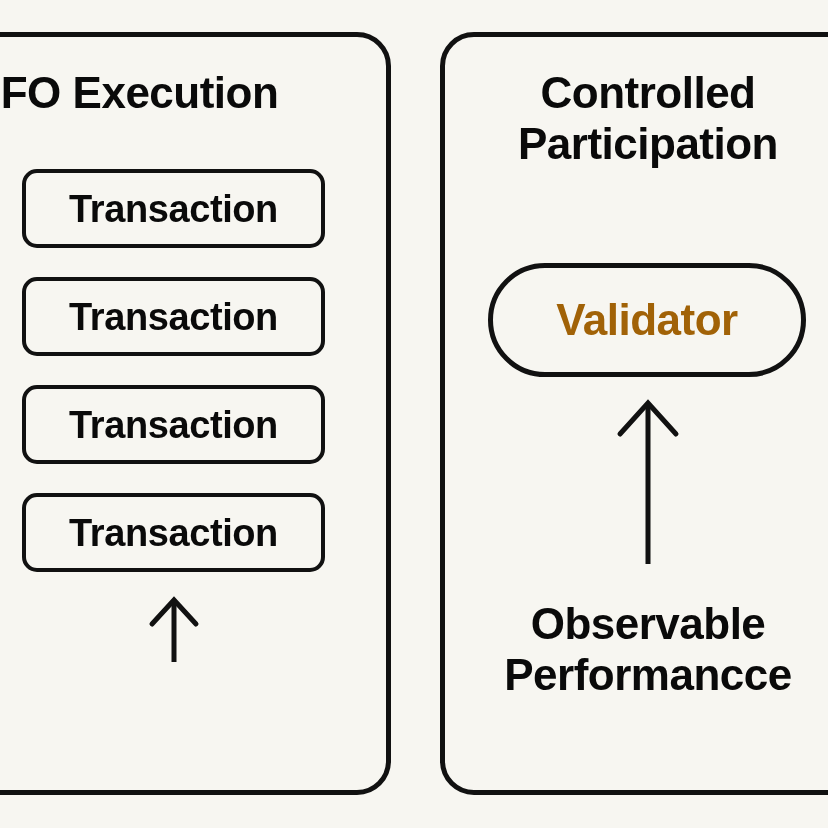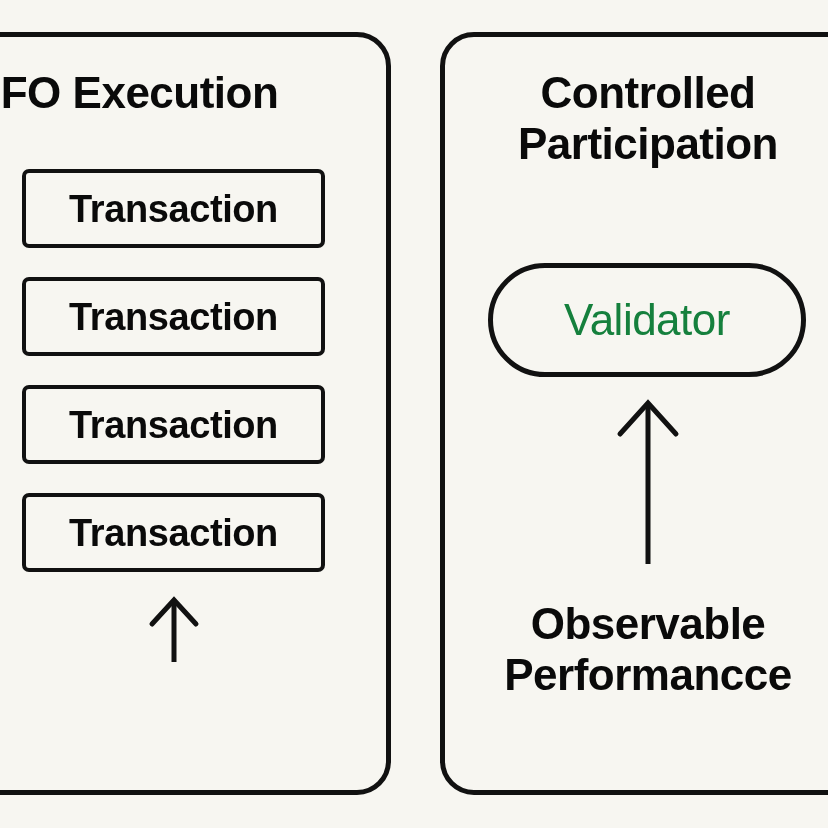--- a/index.html
+++ b/index.html
@@ -72,21 +72,21 @@
     position: absolute;
     left: 22px;
     top: 169px;
     width: 303px;
   }
   .tx-box {
     box-sizing: border-box;
     width: 303px;
     height: 79px;
     border: 4px solid #111111;
-    border-radius: 7px;
+    border-radius: 15px;
     background: transparent;
     display: flex;
     align-items: center;
     justify-content: center;
     margin-bottom: 29px;
   }
   .tx-box:last-child { margin-bottom: 0; }
   .tx-label {
     font-size: 38px;
     font-weight: 600;
@@ -105,22 +105,22 @@
     height: 114px;
     border: 5px solid #111111;
     border-radius: 57px;
     background: transparent;
     display: flex;
     align-items: center;
     justify-content: center;
   }
   #validator-label {
     font-size: 44px;
-    font-weight: 400;
-    color: #15803d;
+    font-weight: 700;
+    color: #a16207;
     letter-spacing: -0.5px;
     line-height: 1;
   }
 
   
   .arrow { position: absolute; }
   #arrow-left  { left: 143px; top: 594px; }
   #arrow-right { left: 608px; top: 396px; }
 
   

